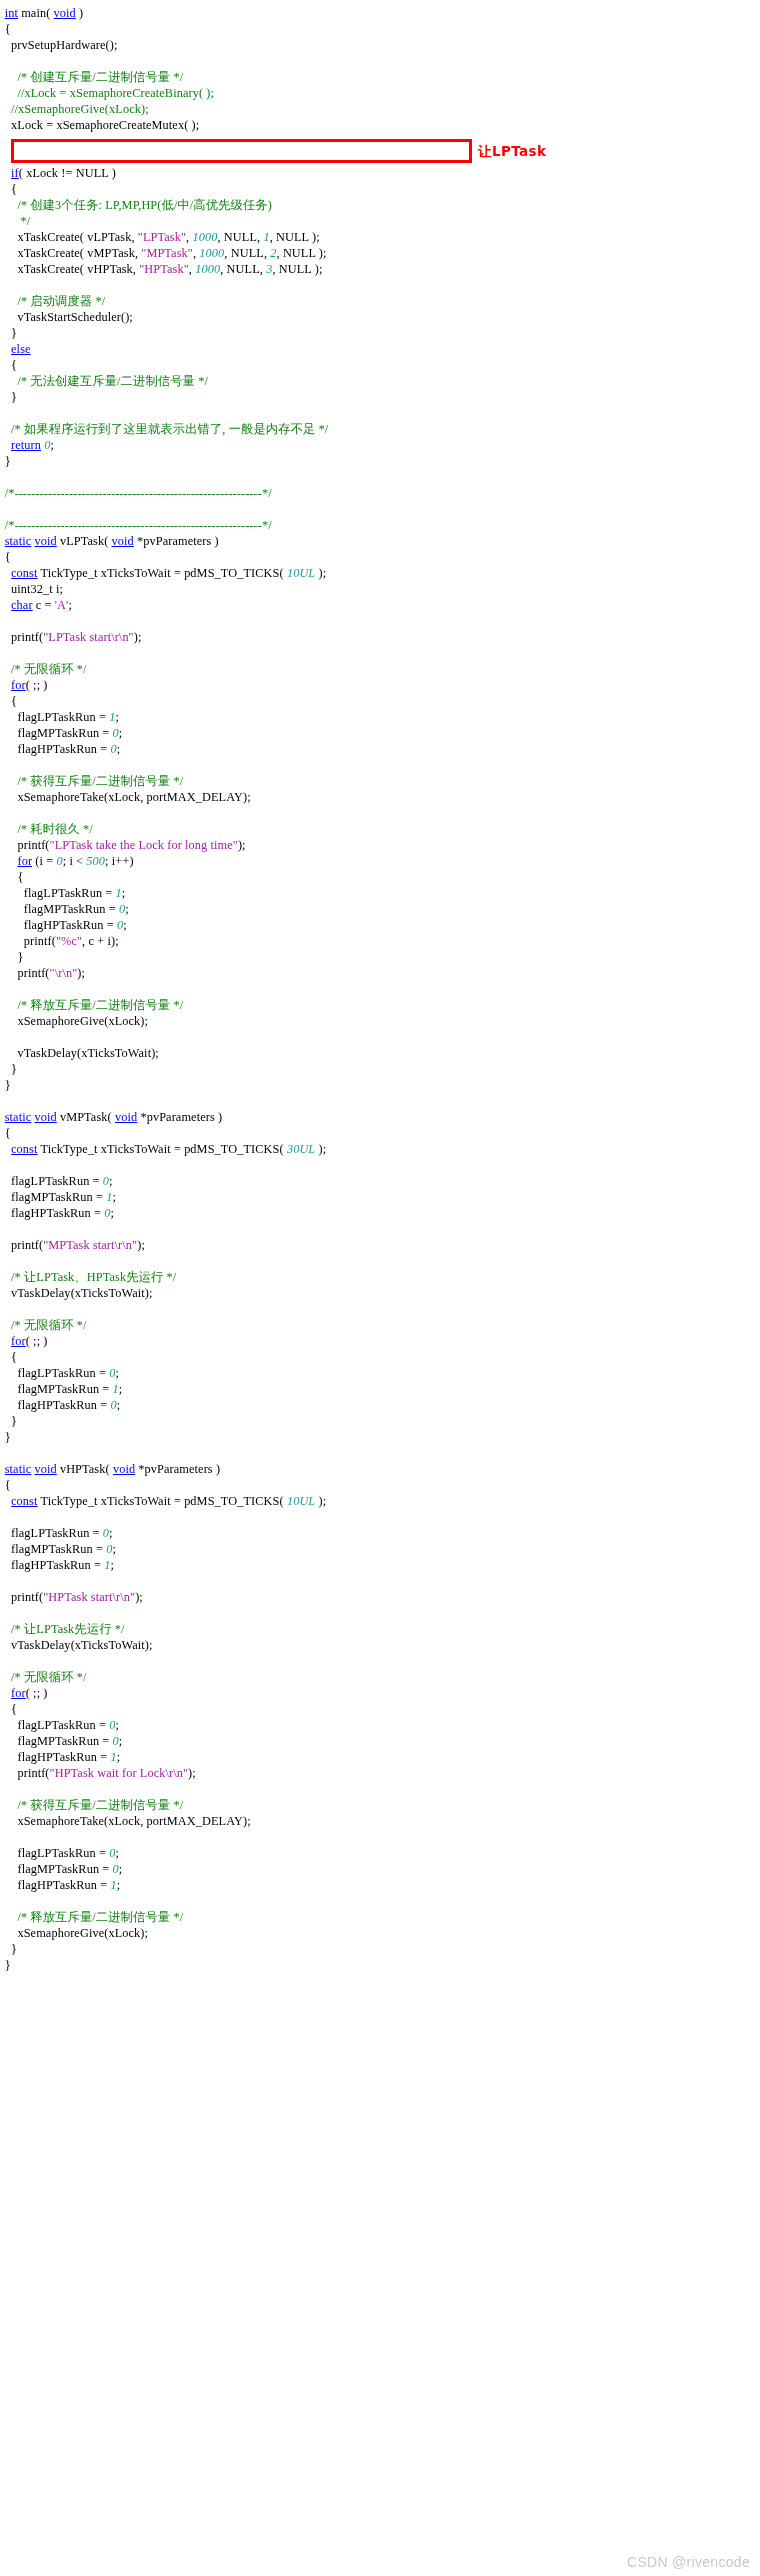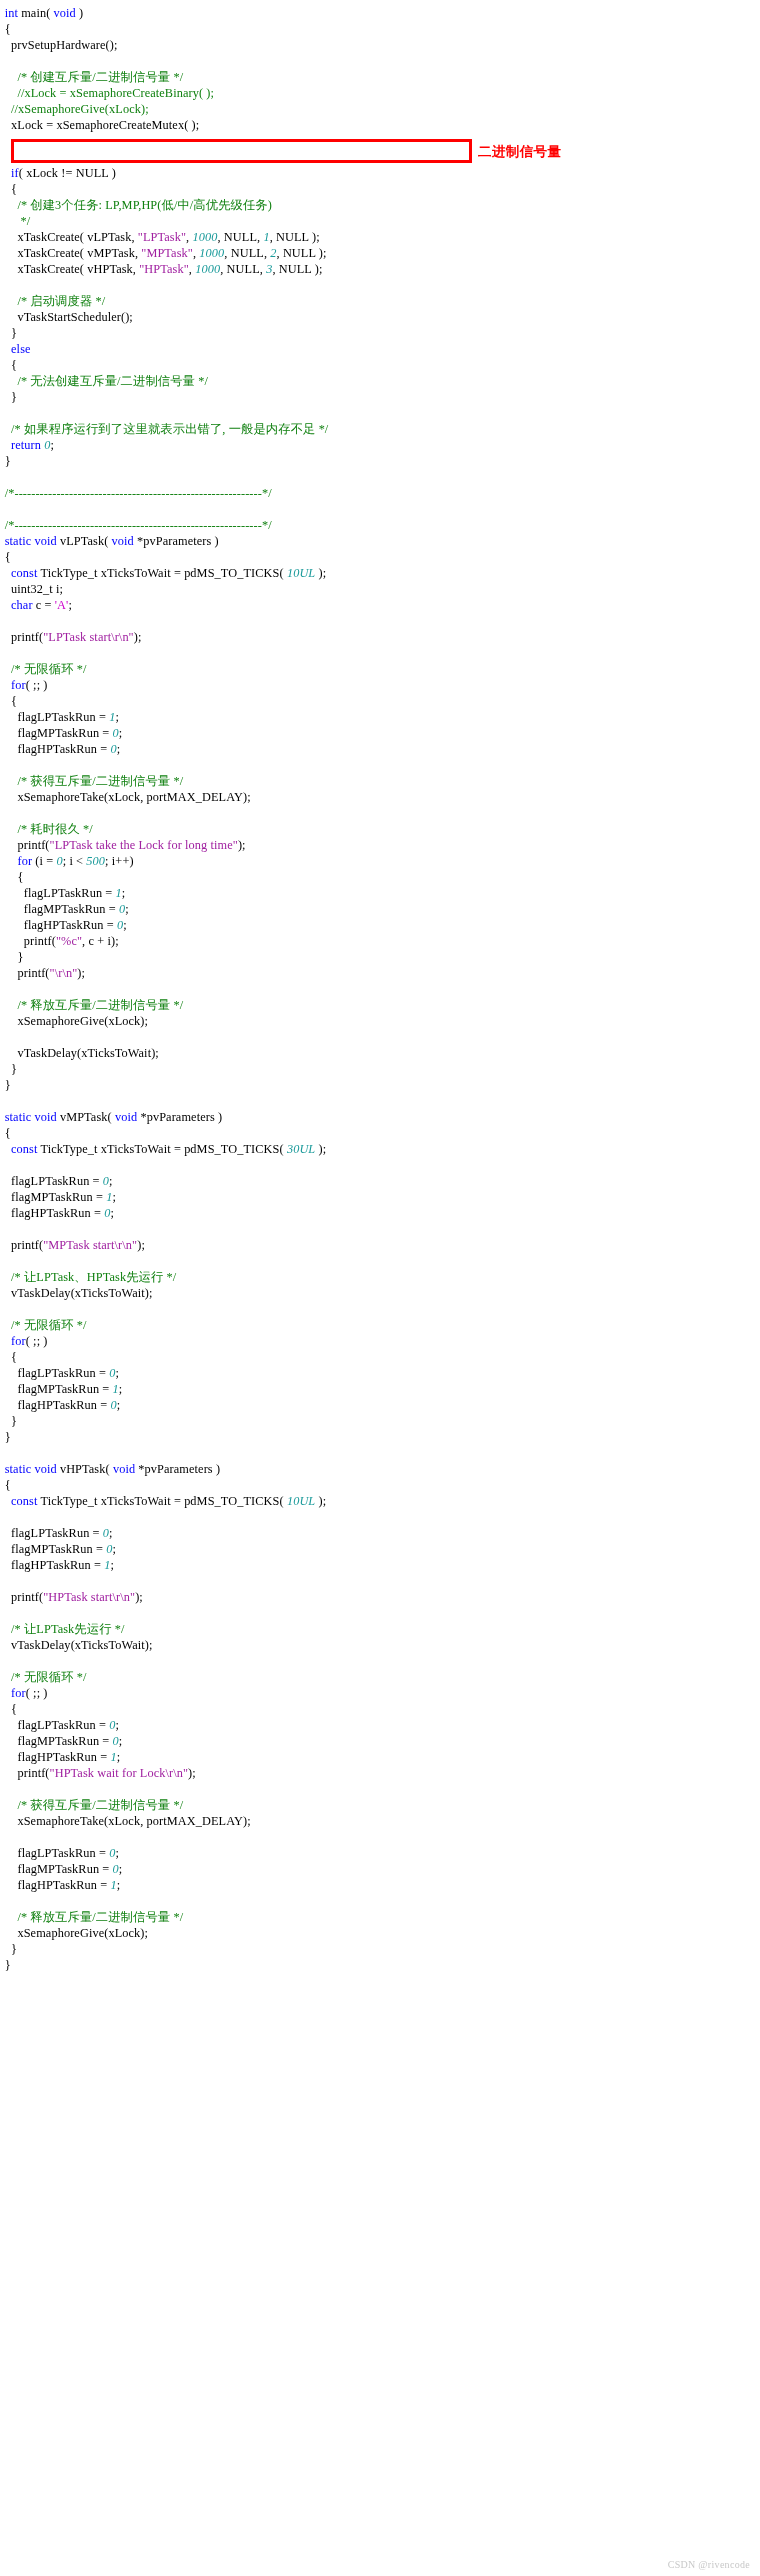--- a/index.html
+++ b/index.html
@@ -20,21 +20,21 @@
     line-height: 16px;
     white-space: pre;
     letter-spacing: 0.1px;
   }
   .ln {
     display: block;
     height: 16px;
     white-space: pre;
   }
   
-  .kw   { color: #0000ff; }
+  .kw   { color: #0000ff; text-decoration: underline; }
   .cmt  { color: #108010; }
   .plain{ color: #000000; }
   .strp { color: #a020a0; }         
   .numc { color: #1a9a9a; font-style: italic; }         
   .chr  { color: #cc00cc; }
 
   
   #mutex-highlight-box {
     position: absolute;
     left: 11px;
@@ -54,28 +54,28 @@
     font-weight: bold;
     font-size: 13.5px;
     letter-spacing: 0.4px;
     white-space: nowrap;
   }
   #watermark {
     position: absolute;
     right: 11px;
     bottom: 6.3px;
     color: #c8c8c8;
-    font-family: Liberation Serif, serif;
-    font-size: 10px;
+    font-family: Liberation Sans, sans-serif;
+    font-size: 14px;
     letter-spacing: 0.3px;
     white-space: nowrap;
   }
 </style>
 </head>
 <body>
 
 <div id="code-root"><span class="ln"><span class="kw">int</span><span class="plain"> </span><span class="plain">main</span><span class="plain">(</span><span class="plain"> </span><span class="kw">void</span><span class="plain"> </span><span class="plain">)</span></span><span class="ln"><span class="plain">{</span></span><span class="ln"><span class="plain"> </span><span class="plain"> </span><span class="plain">prvSetupHardware</span><span class="plain">(</span><span class="plain">)</span><span class="plain">;</span></span><span class="ln">&nbsp;</span><span class="ln"><span class="cmt">    /* 创建互斥量/二进制信号量 */</span></span><span class="ln"><span class="cmt">    //xLock = xSemaphoreCreateBinary( );</span></span><span class="ln"><span class="cmt">  //xSemaphoreGive(xLock);</span></span><span class="ln"><span class="plain"> </span><span class="plain"> </span><span class="plain">xLock</span><span class="plain"> </span><span class="plain">=</span><span class="plain"> </span><span class="plain">xSemaphoreCreateMutex</span><span class="plain">(</span><span class="plain"> </span><span class="plain">)</span><span class="plain">;</span></span><span class="ln">&nbsp;</span><span class="ln">&nbsp;</span><span class="ln"><span class="plain"> </span><span class="plain"> </span><span class="kw">if</span><span class="plain">(</span><span class="plain"> </span><span class="plain">xLock</span><span class="plain"> </span><span class="plain">!</span><span class="plain">=</span><span class="plain"> </span><span class="plain">NULL</span><span class="plain"> </span><span class="plain">)</span></span><span class="ln"><span class="plain"> </span><span class="plain"> </span><span class="plain">{</span></span><span class="ln"><span class="cmt">    /* 创建3个任务: LP,MP,HP(低/中/高优先级任务)</span></span><span class="ln"><span class="cmt">     */</span></span><span class="ln"><span class="plain"> </span><span class="plain"> </span><span class="plain"> </span><span class="plain"> </span><span class="plain">xTaskCreate</span><span class="plain">(</span><span class="plain"> </span><span class="plain">vLPTask</span><span class="plain">,</span><span class="plain"> </span><span class="strp">"LPTask"</span><span class="plain">,</span><span class="plain"> </span><span class="numc">1000</span><span class="plain">,</span><span class="plain"> </span><span class="plain">NULL</span><span class="plain">,</span><span class="plain"> </span><span class="numc">1</span><span class="plain">,</span><span class="plain"> </span><span class="plain">NULL</span><span class="plain"> </span><span class="plain">)</span><span class="plain">;</span></span><span class="ln"><span class="plain"> </span><span class="plain"> </span><span class="plain"> </span><span class="plain"> </span><span class="plain">xTaskCreate</span><span class="plain">(</span><span class="plain"> </span><span class="plain">vMPTask</span><span class="plain">,</span><span class="plain"> </span><span class="strp">"MPTask"</span><span class="plain">,</span><span class="plain"> </span><span class="numc">1000</span><span class="plain">,</span><span class="plain"> </span><span class="plain">NULL</span><span class="plain">,</span><span class="plain"> </span><span class="numc">2</span><span class="plain">,</span><span class="plain"> </span><span class="plain">NULL</span><span class="plain"> </span><span class="plain">)</span><span class="plain">;</span></span><span class="ln"><span class="plain"> </span><span class="plain"> </span><span class="plain"> </span><span class="plain"> </span><span class="plain">xTaskCreate</span><span class="plain">(</span><span class="plain"> </span><span class="plain">vHPTask</span><span class="plain">,</span><span class="plain"> </span><span class="strp">"HPTask"</span><span class="plain">,</span><span class="plain"> </span><span class="numc">1000</span><span class="plain">,</span><span class="plain"> </span><span class="plain">NULL</span><span class="plain">,</span><span class="plain"> </span><span class="numc">3</span><span class="plain">,</span><span class="plain"> </span><span class="plain">NULL</span><span class="plain"> </span><span class="plain">)</span><span class="plain">;</span></span><span class="ln">&nbsp;</span><span class="ln"><span class="cmt">    /* 启动调度器 */</span></span><span class="ln"><span class="plain"> </span><span class="plain"> </span><span class="plain"> </span><span class="plain"> </span><span class="plain">vTaskStartScheduler</span><span class="plain">(</span><span class="plain">)</span><span class="plain">;</span></span><span class="ln"><span class="plain"> </span><span class="plain"> </span><span class="plain">}</span></span><span class="ln"><span class="plain"> </span><span class="plain"> </span><span class="kw">else</span></span><span class="ln"><span class="plain"> </span><span class="plain"> </span><span class="plain">{</span></span><span class="ln"><span class="cmt">    /* 无法创建互斥量/二进制信号量 */</span></span><span class="ln"><span class="plain"> </span><span class="plain"> </span><span class="plain">}</span></span><span class="ln">&nbsp;</span><span class="ln"><span class="cmt">  /* 如果程序运行到了这里就表示出错了, 一般是内存不足 */</span></span><span class="ln"><span class="plain"> </span><span class="plain"> </span><span class="kw">return</span><span class="plain"> </span><span class="numc">0</span><span class="plain">;</span></span><span class="ln"><span class="plain">}</span></span><span class="ln">&nbsp;</span><span class="ln"><span class="cmt">/*-----------------------------------------------------------*/</span></span><span class="ln">&nbsp;</span><span class="ln"><span class="cmt">/*-----------------------------------------------------------*/</span></span><span class="ln"><span class="kw">static</span><span class="plain"> </span><span class="kw">void</span><span class="plain"> </span><span class="plain">vLPTask</span><span class="plain">(</span><span class="plain"> </span><span class="kw">void</span><span class="plain"> </span><span class="plain">*</span><span class="plain">pvParameters</span><span class="plain"> </span><span class="plain">)</span></span><span class="ln"><span class="plain">{</span></span><span class="ln"><span class="plain"> </span><span class="plain"> </span><span class="kw">const</span><span class="plain"> </span><span class="plain">TickType_t</span><span class="plain"> </span><span class="plain">xTicksToWait</span><span class="plain"> </span><span class="plain">=</span><span class="plain"> </span><span class="plain">pdMS_TO_TICKS</span><span class="plain">(</span><span class="plain"> </span><span class="numc">10UL</span><span class="plain"> </span><span class="plain">)</span><span class="plain">;</span></span><span class="ln"><span class="plain"> </span><span class="plain"> </span><span class="plain">uint32_t</span><span class="plain"> </span><span class="plain">i</span><span class="plain">;</span></span><span class="ln"><span class="plain"> </span><span class="plain"> </span><span class="kw">char</span><span class="plain"> </span><span class="plain">c</span><span class="plain"> </span><span class="plain">=</span><span class="plain"> </span><span class="chr">'A'</span><span class="plain">;</span></span><span class="ln">&nbsp;</span><span class="ln"><span class="plain"> </span><span class="plain"> </span><span class="plain">printf</span><span class="plain">(</span><span class="strp">"LPTask start\r\n"</span><span class="plain">)</span><span class="plain">;</span></span><span class="ln">&nbsp;</span><span class="ln"><span class="cmt">  /* 无限循环 */</span></span><span class="ln"><span class="plain"> </span><span class="plain"> </span><span class="kw">for</span><span class="plain">(</span><span class="plain"> </span><span class="plain">;</span><span class="plain">;</span><span class="plain"> </span><span class="plain">)</span></span><span class="ln"><span class="plain"> </span><span class="plain"> </span><span class="plain">{</span></span><span class="ln"><span class="plain"> </span><span class="plain"> </span><span class="plain"> </span><span class="plain"> </span><span class="plain">flagLPTaskRun</span><span class="plain"> </span><span class="plain">=</span><span class="plain"> </span><span class="numc">1</span><span class="plain">;</span></span><span class="ln"><span class="plain"> </span><span class="plain"> </span><span class="plain"> </span><span class="plain"> </span><span class="plain">flagMPTaskRun</span><span class="plain"> </span><span class="plain">=</span><span class="plain"> </span><span class="numc">0</span><span class="plain">;</span></span><span class="ln"><span class="plain"> </span><span class="plain"> </span><span class="plain"> </span><span class="plain"> </span><span class="plain">flagHPTaskRun</span><span class="plain"> </span><span class="plain">=</span><span class="plain"> </span><span class="numc">0</span><span class="plain">;</span></span><span class="ln">&nbsp;</span><span class="ln"><span class="cmt">    /* 获得互斥量/二进制信号量 */</span></span><span class="ln"><span class="plain"> </span><span class="plain"> </span><span class="plain"> </span><span class="plain"> </span><span class="plain">xSemaphoreTake</span><span class="plain">(</span><span class="plain">xLock</span><span class="plain">,</span><span class="plain"> </span><span class="plain">portMAX_DELAY</span><span class="plain">)</span><span class="plain">;</span></span><span class="ln">&nbsp;</span><span class="ln"><span class="cmt">    /* 耗时很久 */</span></span><span class="ln"><span class="plain"> </span><span class="plain"> </span><span class="plain"> </span><span class="plain"> </span><span class="plain">printf</span><span class="plain">(</span><span class="strp">"LPTask take the Lock for long time"</span><span class="plain">)</span><span class="plain">;</span></span><span class="ln"><span class="plain"> </span><span class="plain"> </span><span class="plain"> </span><span class="plain"> </span><span class="kw">for</span><span class="plain"> </span><span class="plain">(</span><span class="plain">i</span><span class="plain"> </span><span class="plain">=</span><span class="plain"> </span><span class="numc">0</span><span class="plain">;</span><span class="plain"> </span><span class="plain">i</span><span class="plain"> </span><span class="plain">&lt;</span><span class="plain"> </span><span class="numc">500</span><span class="plain">;</span><span class="plain"> </span><span class="plain">i</span><span class="plain">+</span><span class="plain">+</span><span class="plain">)</span></span><span class="ln"><span class="plain"> </span><span class="plain"> </span><span class="plain"> </span><span class="plain"> </span><span class="plain">{</span></span><span class="ln"><span class="plain"> </span><span class="plain"> </span><span class="plain"> </span><span class="plain"> </span><span class="plain"> </span><span class="plain"> </span><span class="plain">flagLPTaskRun</span><span class="plain"> </span><span class="plain">=</span><span class="plain"> </span><span class="numc">1</span><span class="plain">;</span></span><span class="ln"><span class="plain"> </span><span class="plain"> </span><span class="plain"> </span><span class="plain"> </span><span class="plain"> </span><span class="plain"> </span><span class="plain">flagMPTaskRun</span><span class="plain"> </span><span class="plain">=</span><span class="plain"> </span><span class="numc">0</span><span class="plain">;</span></span><span class="ln"><span class="plain"> </span><span class="plain"> </span><span class="plain"> </span><span class="plain"> </span><span class="plain"> </span><span class="plain"> </span><span class="plain">flagHPTaskRun</span><span class="plain"> </span><span class="plain">=</span><span class="plain"> </span><span class="numc">0</span><span class="plain">;</span></span><span class="ln"><span class="plain"> </span><span class="plain"> </span><span class="plain"> </span><span class="plain"> </span><span class="plain"> </span><span class="plain"> </span><span class="plain">printf</span><span class="plain">(</span><span class="strp">"%c"</span><span class="plain">,</span><span class="plain"> </span><span class="plain">c</span><span class="plain"> </span><span class="plain">+</span><span class="plain"> </span><span class="plain">i</span><span class="plain">)</span><span class="plain">;</span></span><span class="ln"><span class="plain"> </span><span class="plain"> </span><span class="plain"> </span><span class="plain"> </span><span class="plain">}</span></span><span class="ln"><span class="plain"> </span><span class="plain"> </span><span class="plain"> </span><span class="plain"> </span><span class="plain">printf</span><span class="plain">(</span><span class="strp">"\r\n"</span><span class="plain">)</span><span class="plain">;</span></span><span class="ln">&nbsp;</span><span class="ln"><span class="cmt">    /* 释放互斥量/二进制信号量 */</span></span><span class="ln"><span class="plain"> </span><span class="plain"> </span><span class="plain"> </span><span class="plain"> </span><span class="plain">xSemaphoreGive</span><span class="plain">(</span><span class="plain">xLock</span><span class="plain">)</span><span class="plain">;</span></span><span class="ln">&nbsp;</span><span class="ln"><span class="plain"> </span><span class="plain"> </span><span class="plain"> </span><span class="plain"> </span><span class="plain">vTaskDelay</span><span class="plain">(</span><span class="plain">xTicksToWait</span><span class="plain">)</span><span class="plain">;</span></span><span class="ln"><span class="plain"> </span><span class="plain"> </span><span class="plain">}</span></span><span class="ln"><span class="plain">}</span></span><span class="ln">&nbsp;</span><span class="ln"><span class="kw">static</span><span class="plain"> </span><span class="kw">void</span><span class="plain"> </span><span class="plain">vMPTask</span><span class="plain">(</span><span class="plain"> </span><span class="kw">void</span><span class="plain"> </span><span class="plain">*</span><span class="plain">pvParameters</span><span class="plain"> </span><span class="plain">)</span></span><span class="ln"><span class="plain">{</span></span><span class="ln"><span class="plain"> </span><span class="plain"> </span><span class="kw">const</span><span class="plain"> </span><span class="plain">TickType_t</span><span class="plain"> </span><span class="plain">xTicksToWait</span><span class="plain"> </span><span class="plain">=</span><span class="plain"> </span><span class="plain">pdMS_TO_TICKS</span><span class="plain">(</span><span class="plain"> </span><span class="numc">30UL</span><span class="plain"> </span><span class="plain">)</span><span class="plain">;</span></span><span class="ln">&nbsp;</span><span class="ln"><span class="plain"> </span><span class="plain"> </span><span class="plain">flagLPTaskRun</span><span class="plain"> </span><span class="plain">=</span><span class="plain"> </span><span class="numc">0</span><span class="plain">;</span></span><span class="ln"><span class="plain"> </span><span class="plain"> </span><span class="plain">flagMPTaskRun</span><span class="plain"> </span><span class="plain">=</span><span class="plain"> </span><span class="numc">1</span><span class="plain">;</span></span><span class="ln"><span class="plain"> </span><span class="plain"> </span><span class="plain">flagHPTaskRun</span><span class="plain"> </span><span class="plain">=</span><span class="plain"> </span><span class="numc">0</span><span class="plain">;</span></span><span class="ln">&nbsp;</span><span class="ln"><span class="plain"> </span><span class="plain"> </span><span class="plain">printf</span><span class="plain">(</span><span class="strp">"MPTask start\r\n"</span><span class="plain">)</span><span class="plain">;</span></span><span class="ln">&nbsp;</span><span class="ln"><span class="cmt">  /* 让LPTask、HPTask先运行 */</span></span><span class="ln"><span class="plain"> </span><span class="plain"> </span><span class="plain">vTaskDelay</span><span class="plain">(</span><span class="plain">xTicksToWait</span><span class="plain">)</span><span class="plain">;</span></span><span class="ln">&nbsp;</span><span class="ln"><span class="cmt">  /* 无限循环 */</span></span><span class="ln"><span class="plain"> </span><span class="plain"> </span><span class="kw">for</span><span class="plain">(</span><span class="plain"> </span><span class="plain">;</span><span class="plain">;</span><span class="plain"> </span><span class="plain">)</span></span><span class="ln"><span class="plain"> </span><span class="plain"> </span><span class="plain">{</span></span><span class="ln"><span class="plain"> </span><span class="plain"> </span><span class="plain"> </span><span class="plain"> </span><span class="plain">flagLPTaskRun</span><span class="plain"> </span><span class="plain">=</span><span class="plain"> </span><span class="numc">0</span><span class="plain">;</span></span><span class="ln"><span class="plain"> </span><span class="plain"> </span><span class="plain"> </span><span class="plain"> </span><span class="plain">flagMPTaskRun</span><span class="plain"> </span><span class="plain">=</span><span class="plain"> </span><span class="numc">1</span><span class="plain">;</span></span><span class="ln"><span class="plain"> </span><span class="plain"> </span><span class="plain"> </span><span class="plain"> </span><span class="plain">flagHPTaskRun</span><span class="plain"> </span><span class="plain">=</span><span class="plain"> </span><span class="numc">0</span><span class="plain">;</span></span><span class="ln"><span class="plain"> </span><span class="plain"> </span><span class="plain">}</span></span><span class="ln"><span class="plain">}</span></span><span class="ln">&nbsp;</span><span class="ln"><span class="kw">static</span><span class="plain"> </span><span class="kw">void</span><span class="plain"> </span><span class="plain">vHPTask</span><span class="plain">(</span><span class="plain"> </span><span class="kw">void</span><span class="plain"> </span><span class="plain">*</span><span class="plain">pvParameters</span><span class="plain"> </span><span class="plain">)</span></span><span class="ln"><span class="plain">{</span></span><span class="ln"><span class="plain"> </span><span class="plain"> </span><span class="kw">const</span><span class="plain"> </span><span class="plain">TickType_t</span><span class="plain"> </span><span class="plain">xTicksToWait</span><span class="plain"> </span><span class="plain">=</span><span class="plain"> </span><span class="plain">pdMS_TO_TICKS</span><span class="plain">(</span><span class="plain"> </span><span class="numc">10UL</span><span class="plain"> </span><span class="plain">)</span><span class="plain">;</span></span><span class="ln">&nbsp;</span><span class="ln"><span class="plain"> </span><span class="plain"> </span><span class="plain">flagLPTaskRun</span><span class="plain"> </span><span class="plain">=</span><span class="plain"> </span><span class="numc">0</span><span class="plain">;</span></span><span class="ln"><span class="plain"> </span><span class="plain"> </span><span class="plain">flagMPTaskRun</span><span class="plain"> </span><span class="plain">=</span><span class="plain"> </span><span class="numc">0</span><span class="plain">;</span></span><span class="ln"><span class="plain"> </span><span class="plain"> </span><span class="plain">flagHPTaskRun</span><span class="plain"> </span><span class="plain">=</span><span class="plain"> </span><span class="numc">1</span><span class="plain">;</span></span><span class="ln">&nbsp;</span><span class="ln"><span class="plain"> </span><span class="plain"> </span><span class="plain">printf</span><span class="plain">(</span><span class="strp">"HPTask start\r\n"</span><span class="plain">)</span><span class="plain">;</span></span><span class="ln">&nbsp;</span><span class="ln"><span class="cmt">  /* 让LPTask先运行 */</span></span><span class="ln"><span class="plain"> </span><span class="plain"> </span><span class="plain">vTaskDelay</span><span class="plain">(</span><span class="plain">xTicksToWait</span><span class="plain">)</span><span class="plain">;</span></span><span class="ln">&nbsp;</span><span class="ln"><span class="cmt">  /* 无限循环 */</span></span><span class="ln"><span class="plain"> </span><span class="plain"> </span><span class="kw">for</span><span class="plain">(</span><span class="plain"> </span><span class="plain">;</span><span class="plain">;</span><span class="plain"> </span><span class="plain">)</span></span><span class="ln"><span class="plain"> </span><span class="plain"> </span><span class="plain">{</span></span><span class="ln"><span class="plain"> </span><span class="plain"> </span><span class="plain"> </span><span class="plain"> </span><span class="plain">flagLPTaskRun</span><span class="plain"> </span><span class="plain">=</span><span class="plain"> </span><span class="numc">0</span><span class="plain">;</span></span><span class="ln"><span class="plain"> </span><span class="plain"> </span><span class="plain"> </span><span class="plain"> </span><span class="plain">flagMPTaskRun</span><span class="plain"> </span><span class="plain">=</span><span class="plain"> </span><span class="numc">0</span><span class="plain">;</span></span><span class="ln"><span class="plain"> </span><span class="plain"> </span><span class="plain"> </span><span class="plain"> </span><span class="plain">flagHPTaskRun</span><span class="plain"> </span><span class="plain">=</span><span class="plain"> </span><span class="numc">1</span><span class="plain">;</span></span><span class="ln"><span class="plain"> </span><span class="plain"> </span><span class="plain"> </span><span class="plain"> </span><span class="plain">printf</span><span class="plain">(</span><span class="strp">"HPTask wait for Lock\r\n"</span><span class="plain">)</span><span class="plain">;</span></span><span class="ln">&nbsp;</span><span class="ln"><span class="cmt">    /* 获得互斥量/二进制信号量 */</span></span><span class="ln"><span class="plain"> </span><span class="plain"> </span><span class="plain"> </span><span class="plain"> </span><span class="plain">xSemaphoreTake</span><span class="plain">(</span><span class="plain">xLock</span><span class="plain">,</span><span class="plain"> </span><span class="plain">portMAX_DELAY</span><span class="plain">)</span><span class="plain">;</span></span><span class="ln">&nbsp;</span><span class="ln"><span class="plain"> </span><span class="plain"> </span><span class="plain"> </span><span class="plain"> </span><span class="plain">flagLPTaskRun</span><span class="plain"> </span><span class="plain">=</span><span class="plain"> </span><span class="numc">0</span><span class="plain">;</span></span><span class="ln"><span class="plain"> </span><span class="plain"> </span><span class="plain"> </span><span class="plain"> </span><span class="plain">flagMPTaskRun</span><span class="plain"> </span><span class="plain">=</span><span class="plain"> </span><span class="numc">0</span><span class="plain">;</span></span><span class="ln"><span class="plain"> </span><span class="plain"> </span><span class="plain"> </span><span class="plain"> </span><span class="plain">flagHPTaskRun</span><span class="plain"> </span><span class="plain">=</span><span class="plain"> </span><span class="numc">1</span><span class="plain">;</span></span><span class="ln">&nbsp;</span><span class="ln"><span class="cmt">    /* 释放互斥量/二进制信号量 */</span></span><span class="ln"><span class="plain"> </span><span class="plain"> </span><span class="plain"> </span><span class="plain"> </span><span class="plain">xSemaphoreGive</span><span class="plain">(</span><span class="plain">xLock</span><span class="plain">)</span><span class="plain">;</span></span><span class="ln"><span class="plain"> </span><span class="plain"> </span><span class="plain">}</span></span><span class="ln"><span class="plain">}</span></span></div>
 
 <div id="mutex-highlight-box"></div>
-<div id="mutex-annotation-label">二进制信号量</div>
+<div id="mutex-annotation-label">让LPTask</div>
 
 <div id="watermark">CSDN @rivencode</div>
 
 
 </body></html>

